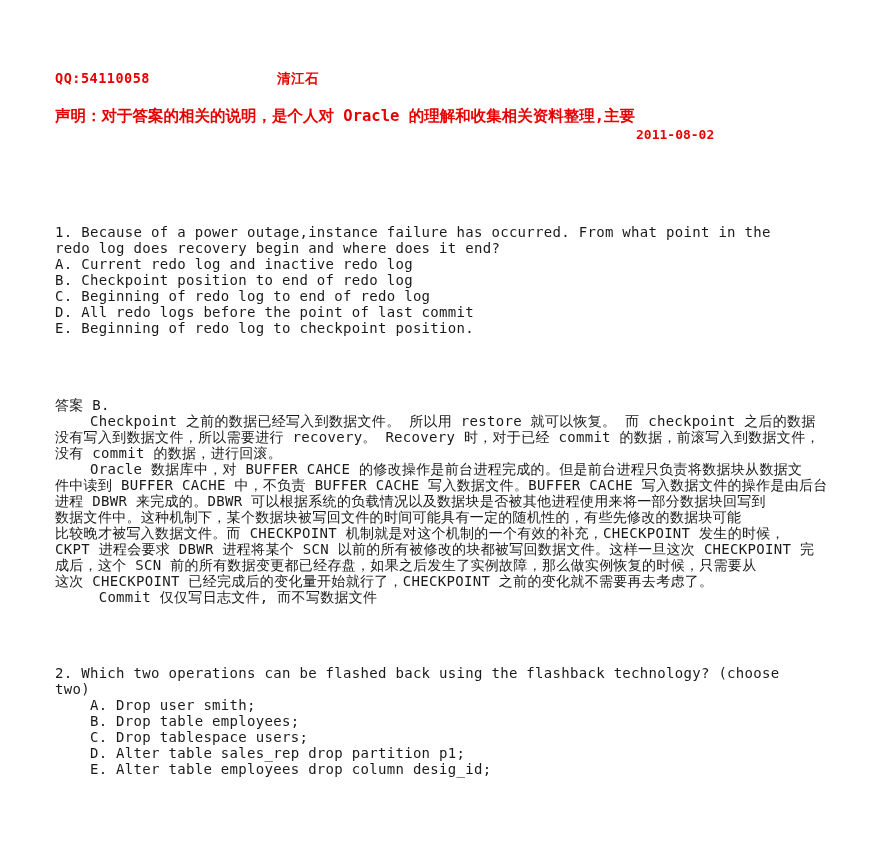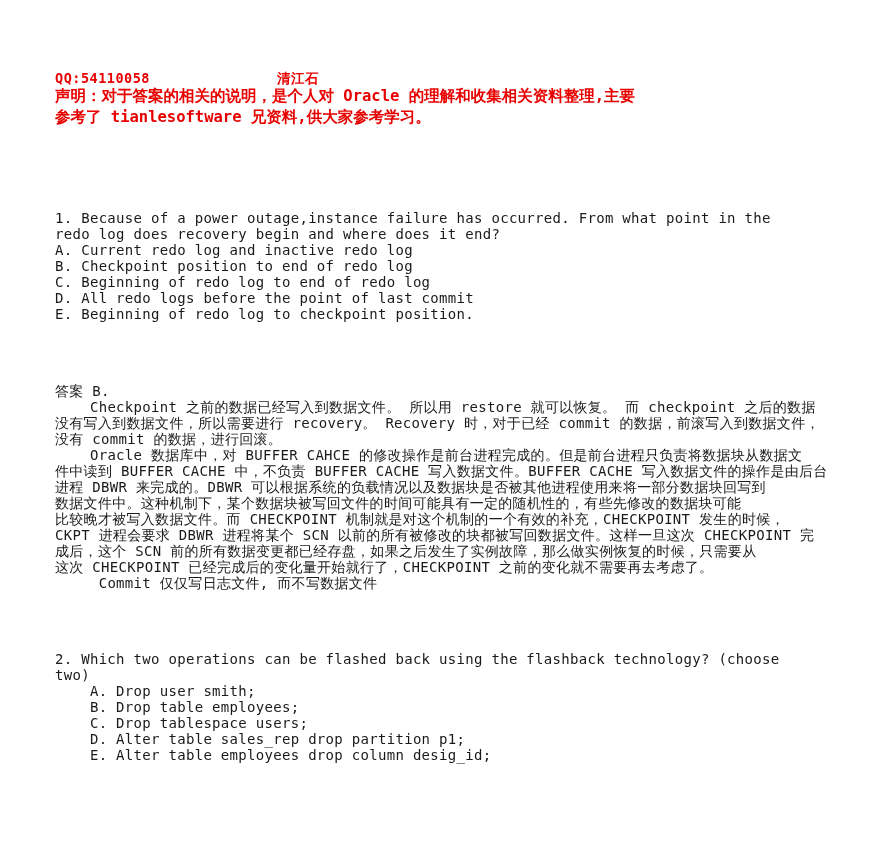--- a/index.html
+++ b/index.html
@@ -30,21 +30,21 @@
     font-weight: bold;
     font-size: 13.5px;
     line-height: 16px;
     letter-spacing: 0.5px;
   }
   .qq-number {
     display: inline-block;
     width: 222px;
   }
   .declaration {
-    margin-top: 0;
+    margin-top: 20px;
     color: var(--accent-red, #e80000);
     font-weight: bold;
     font-size: 15.5px;
     line-height: 21px;
     white-space: pre-wrap;
   }
   .date-line {
     color: var(--accent-red, #e80000);
     font-weight: bold;
     font-size: 13px;
@@ -70,22 +70,23 @@
 </head>
 <body>
 
 <div class="page">
   <div class="content">
 
     <div class="qq-line">
       <span class="qq-number">QQ:54110058</span><span>清江石</span>
     </div>
 
-    <div class="declaration"><div class="decl-line">声明：对于答案的相关的说明，是个人对 Oracle 的理解和收集相关资料整理,主要</div><div class="decl-line">参考了 tianlesoftware 兄资料,供大家参考学习。</div></div>
+    <div class="declaration"><div class="decl-line">声明：对于答案的相关的说明，是个人对 Oracle 的理解和收集相关资料整理,主要</div></div>
 
+    <div class="date-line">2011-08-02</div>
 
     <div class="docbody">
 
 
       <div class="block-q1"><div class="line">1. Because of a power outage,instance failure has occurred. From what point in the</div><div class="line">redo log does recovery begin and where does it end?</div><div class="line">A. Current redo log and inactive redo log</div><div class="line">B. Checkpoint position to end of redo log</div><div class="line">C. Beginning of redo log to end of redo log</div><div class="line">D. All redo logs before the point of last commit</div><div class="line">E. Beginning of redo log to checkpoint position.</div></div>
 
       <div class="block-a1"><div class="line">答案 B.</div><div class="line">    Checkpoint 之前的数据已经写入到数据文件。 所以用 restore 就可以恢复。 而 checkpoint 之后的数据</div><div class="line">没有写入到数据文件，所以需要进行 recovery。 Recovery 时，对于已经 commit 的数据，前滚写入到数据文件，</div><div class="line">没有 commit 的数据，进行回滚。</div><div class="line">    Oracle 数据库中，对 BUFFER CAHCE 的修改操作是前台进程完成的。但是前台进程只负责将数据块从数据文</div><div class="line">件中读到 BUFFER CACHE 中，不负责 BUFFER CACHE 写入数据文件。BUFFER CACHE 写入数据文件的操作是由后台</div><div class="line">进程 DBWR 来完成的。DBWR 可以根据系统的负载情况以及数据块是否被其他进程使用来将一部分数据块回写到</div><div class="line">数据文件中。这种机制下，某个数据块被写回文件的时间可能具有一定的随机性的，有些先修改的数据块可能</div><div class="line">比较晚才被写入数据文件。而 CHECKPOINT 机制就是对这个机制的一个有效的补充，CHECKPOINT 发生的时候，</div><div class="line">CKPT 进程会要求 DBWR 进程将某个 SCN 以前的所有被修改的块都被写回数据文件。这样一旦这次 CHECKPOINT 完</div><div class="line">成后，这个 SCN 前的所有数据变更都已经存盘，如果之后发生了实例故障，那么做实例恢复的时候，只需要从</div><div class="line">这次 CHECKPOINT 已经完成后的变化量开始就行了，CHECKPOINT 之前的变化就不需要再去考虑了。</div><div class="line">     Commit 仅仅写日志文件, 而不写数据文件</div></div>
 
       <div class="block-q2"><div class="line">2. Which two operations can be flashed back using the flashback technology? (choose</div><div class="line">two)</div><div class="line">    A. Drop user smith;</div><div class="line">    B. Drop table employees;</div><div class="line">    C. Drop tablespace users;</div><div class="line">    D. Alter table sales_rep drop partition p1;</div><div class="line">    E. Alter table employees drop column desig_id;</div></div>
 

